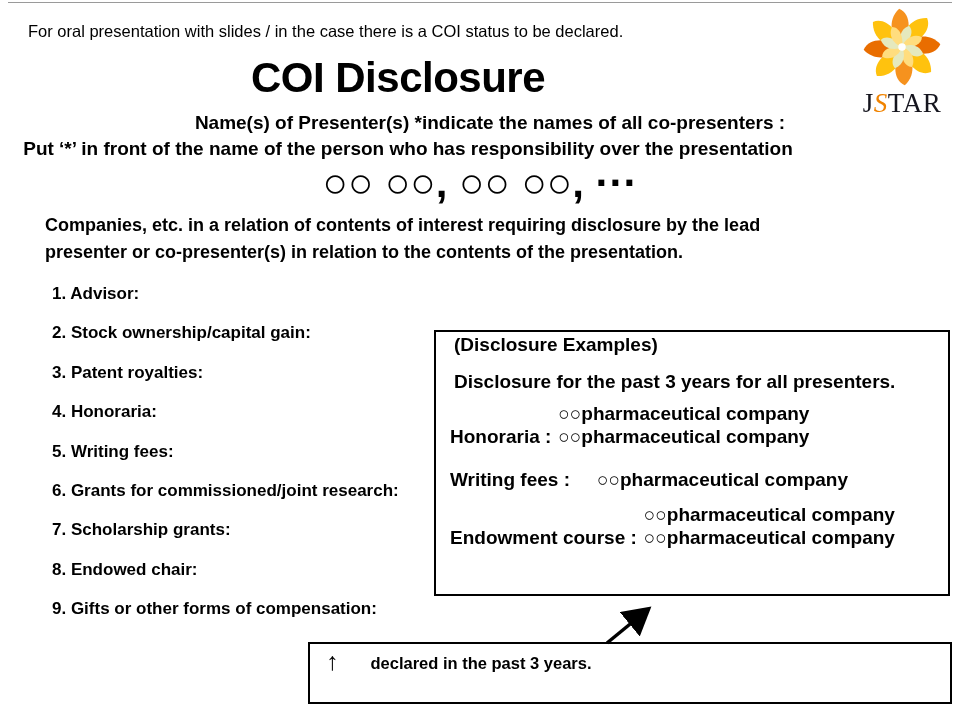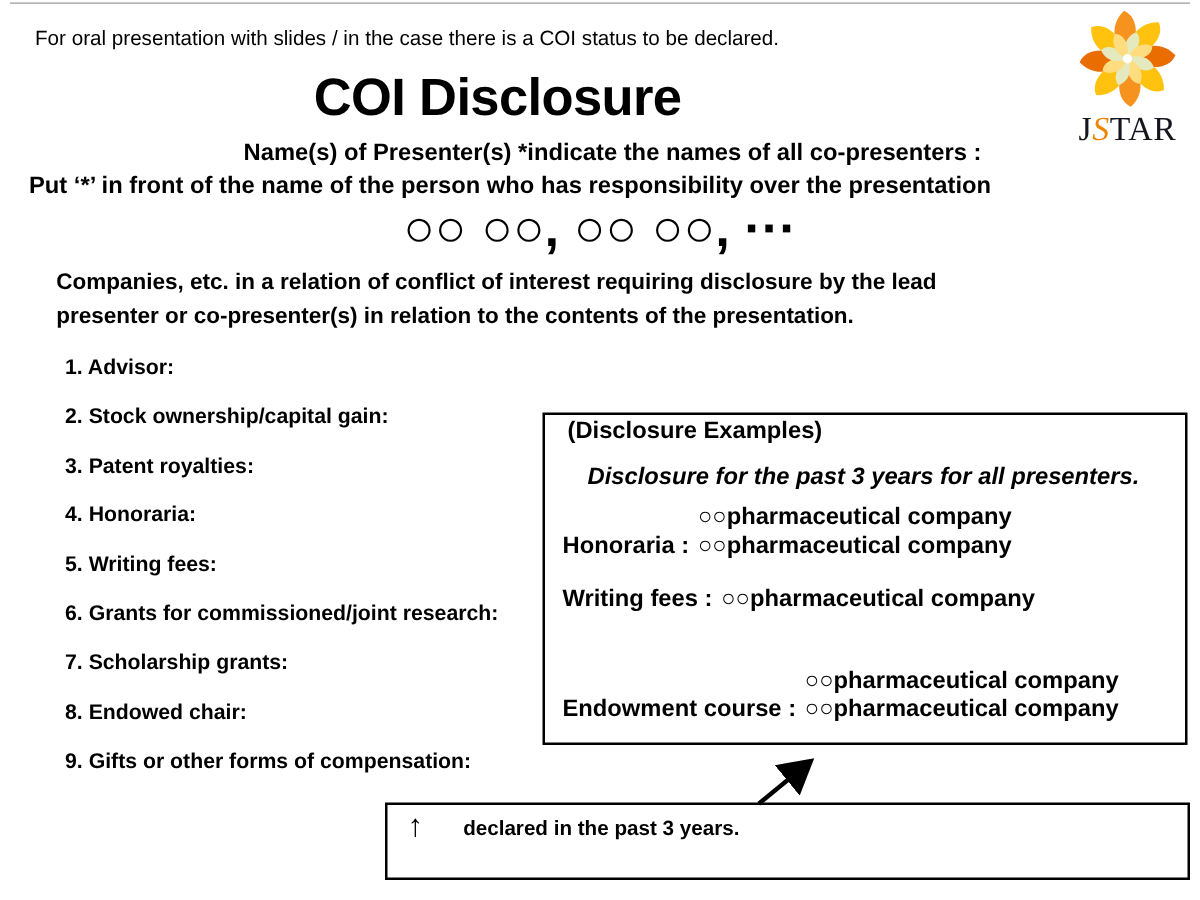--- a/index.html
+++ b/index.html
@@ -23,25 +23,25 @@
   .names{position:absolute;left:0;top:158px;width:960px;text-align:center;
     font-size:42px;line-height:50px;font-weight:bold;white-space:nowrap;}
   .intro{position:absolute;left:45px;top:212px;width:860px;font-size:18px;font-weight:bold;line-height:27px;}
   .coi-list{position:absolute;left:52px;top:274px;width:400px;}
   .coi-item{height:39.4px;line-height:39.4px;font-size:17px;font-weight:bold;white-space:nowrap;}
   .examples-box{
     position:absolute;left:434px;top:330px;width:516px;height:266px;border:2px solid #000;
     box-sizing:border-box;padding:2px 6px 0 14px;font-size:19px;font-weight:bold;
   }
   .ex-heading{margin:0 0 15px 4px;}
-  .ex-subheading{margin:0 0 9px 20px;white-space:nowrap;font-style:italic;}
+  .ex-subheading{margin:0 0 9px 4px;white-space:nowrap;}
   .ex-entry{display:flex;align-items:flex-end;line-height:23px;white-space:nowrap;}
   .ex-entry .label{margin-right:7px;}
   .gap-a{margin-bottom:20px;}
-  .gap-b{margin-bottom:42px;}
+  .gap-b{margin-bottom:12px;gap:20px;}
   .pointer-arrow{position:absolute;left:594px;top:600px;}
   .bottom-box{
     position:absolute;left:308px;top:642px;width:644px;height:62px;border:2px solid #000;
     box-sizing:border-box;display:flex;align-items:flex-start;
   }
   .up-arrow{font-size:25px;font-weight:bold;padding:4px 0 0 16px;line-height:26px;}
   .bottom-text{margin-left:32px;padding-top:6px;font-size:16.5px;font-weight:bold;line-height:26px;white-space:nowrap;}
 </style>
 </head>
 <body>
@@ -80,21 +80,21 @@
     <div class="logo-text"><span>J</span><span class="s">S</span><span>TAR</span></div>
   </div>
 
   <div class="title">COI Disclosure</div>
 
   <div class="sub1">Name(s) of Presenter(s)   *indicate the names of all co-presenters :</div>
   <div class="sub2">Put ‘*’ in front of the name of the person who has responsibility over the presentation</div>
   <div class="names">○○ ○○,  ○○ ○○,  ···</div>
 
   <div class="intro">
-    <div>Companies, etc. in a relation of conflict of interest requiring disclosure by the lead</div>
+    <div>Companies, etc. in a relation of contents of interest requiring disclosure by the lead</div>
     <div>presenter or co-presenter(s) in relation to the contents of the presentation.</div>
   </div>
 
   <div class="coi-list">
     <div class="coi-item">1. Advisor:</div>
     <div class="coi-item">2. Stock ownership/capital gain:</div>
     <div class="coi-item">3. Patent royalties:</div>
     <div class="coi-item">4. Honoraria:</div>
     <div class="coi-item">5. Writing fees:</div>
     <div class="coi-item">6. Grants for commissioned/joint research:</div>

